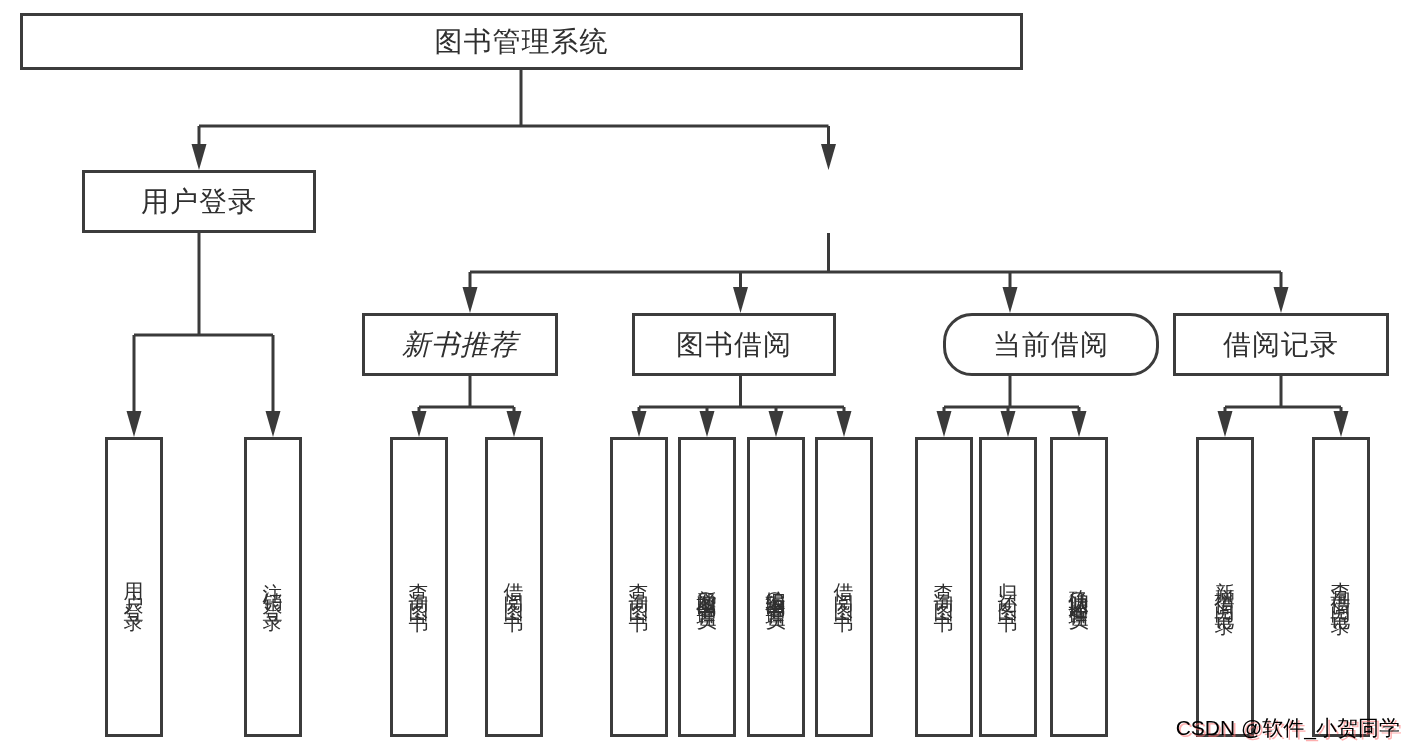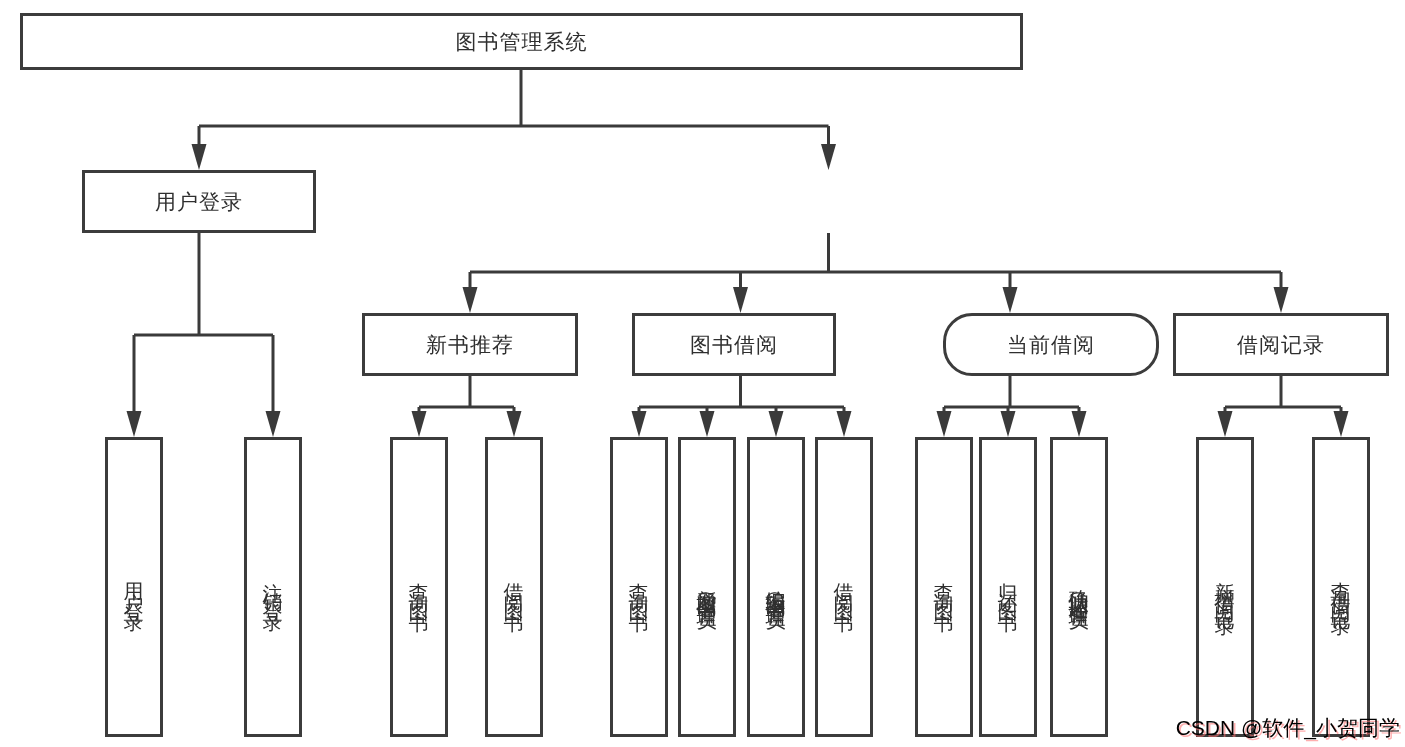--- a/index.html
+++ b/index.html
@@ -15,21 +15,21 @@
   #wires { position: absolute; left: 0; top: 0; width: 1405px; height: 747px; }
   .node {
     position: absolute;
     box-sizing: border-box;
     background: #ffffff;
     border: 3px solid #3c3c3c;
     display: flex;
     align-items: center;
     justify-content: center;
   }
-  .hbox { font-size: 21px; letter-spacing: 1px; }
+  .hbox { font-size: 28px; letter-spacing: 1px; }
   .vbox { font-size: 20px; }
   .vbox span {
     writing-mode: vertical-rl;
     text-orientation: mixed;
     letter-spacing: 10px;
     line-height: 1;
   }
   .vbox.len6 span { letter-spacing: 7px; }
   .vbox.len9 span { letter-spacing: 3px; }
   #watermark {
@@ -84,21 +84,21 @@
       <polygon points="1079,437 1071.5,411 1086.5,411"></polygon>
       <polygon points="1225,437 1217.5,411 1232.5,411"></polygon>
       <polygon points="1341,437 1333.5,411 1348.5,411"></polygon>
     </g>
   </svg>
 
   <div class="node hbox" style="left:20px; top:13px; width:1003px; height:57px;">图书管理系统</div>
 
   <div class="node hbox" style="left:82px; top:170px; width:234px; height:63px;">用户登录</div>
 
-  <div class="node hbox" style="left:362px; top:313px; width:216px; height:63px;">新书推荐</div>
+  <div class="node hbox" style="left:362px; top:313px; width:196px; height:63px;font-style:italic;">新书推荐</div>
   <div class="node hbox" style="left:632px; top:313px; width:204px; height:63px;">图书借阅</div>
   <div class="node hbox" style="left:943px; top:313px; width:216px; height:63px;border-radius:29px;">当前借阅</div>
   <div class="node hbox" style="left:1173px; top:313px; width:216px; height:63px;">借阅记录</div>
 
   <div class="node vbox" style="left:105px; top:437px; width:58px; height:300px;">
     <span>用户登录</span>
   </div>
   <div class="node vbox" style="left:244px; top:437px; width:58px; height:300px;">
     <span>注销登录</span>
   </div>

